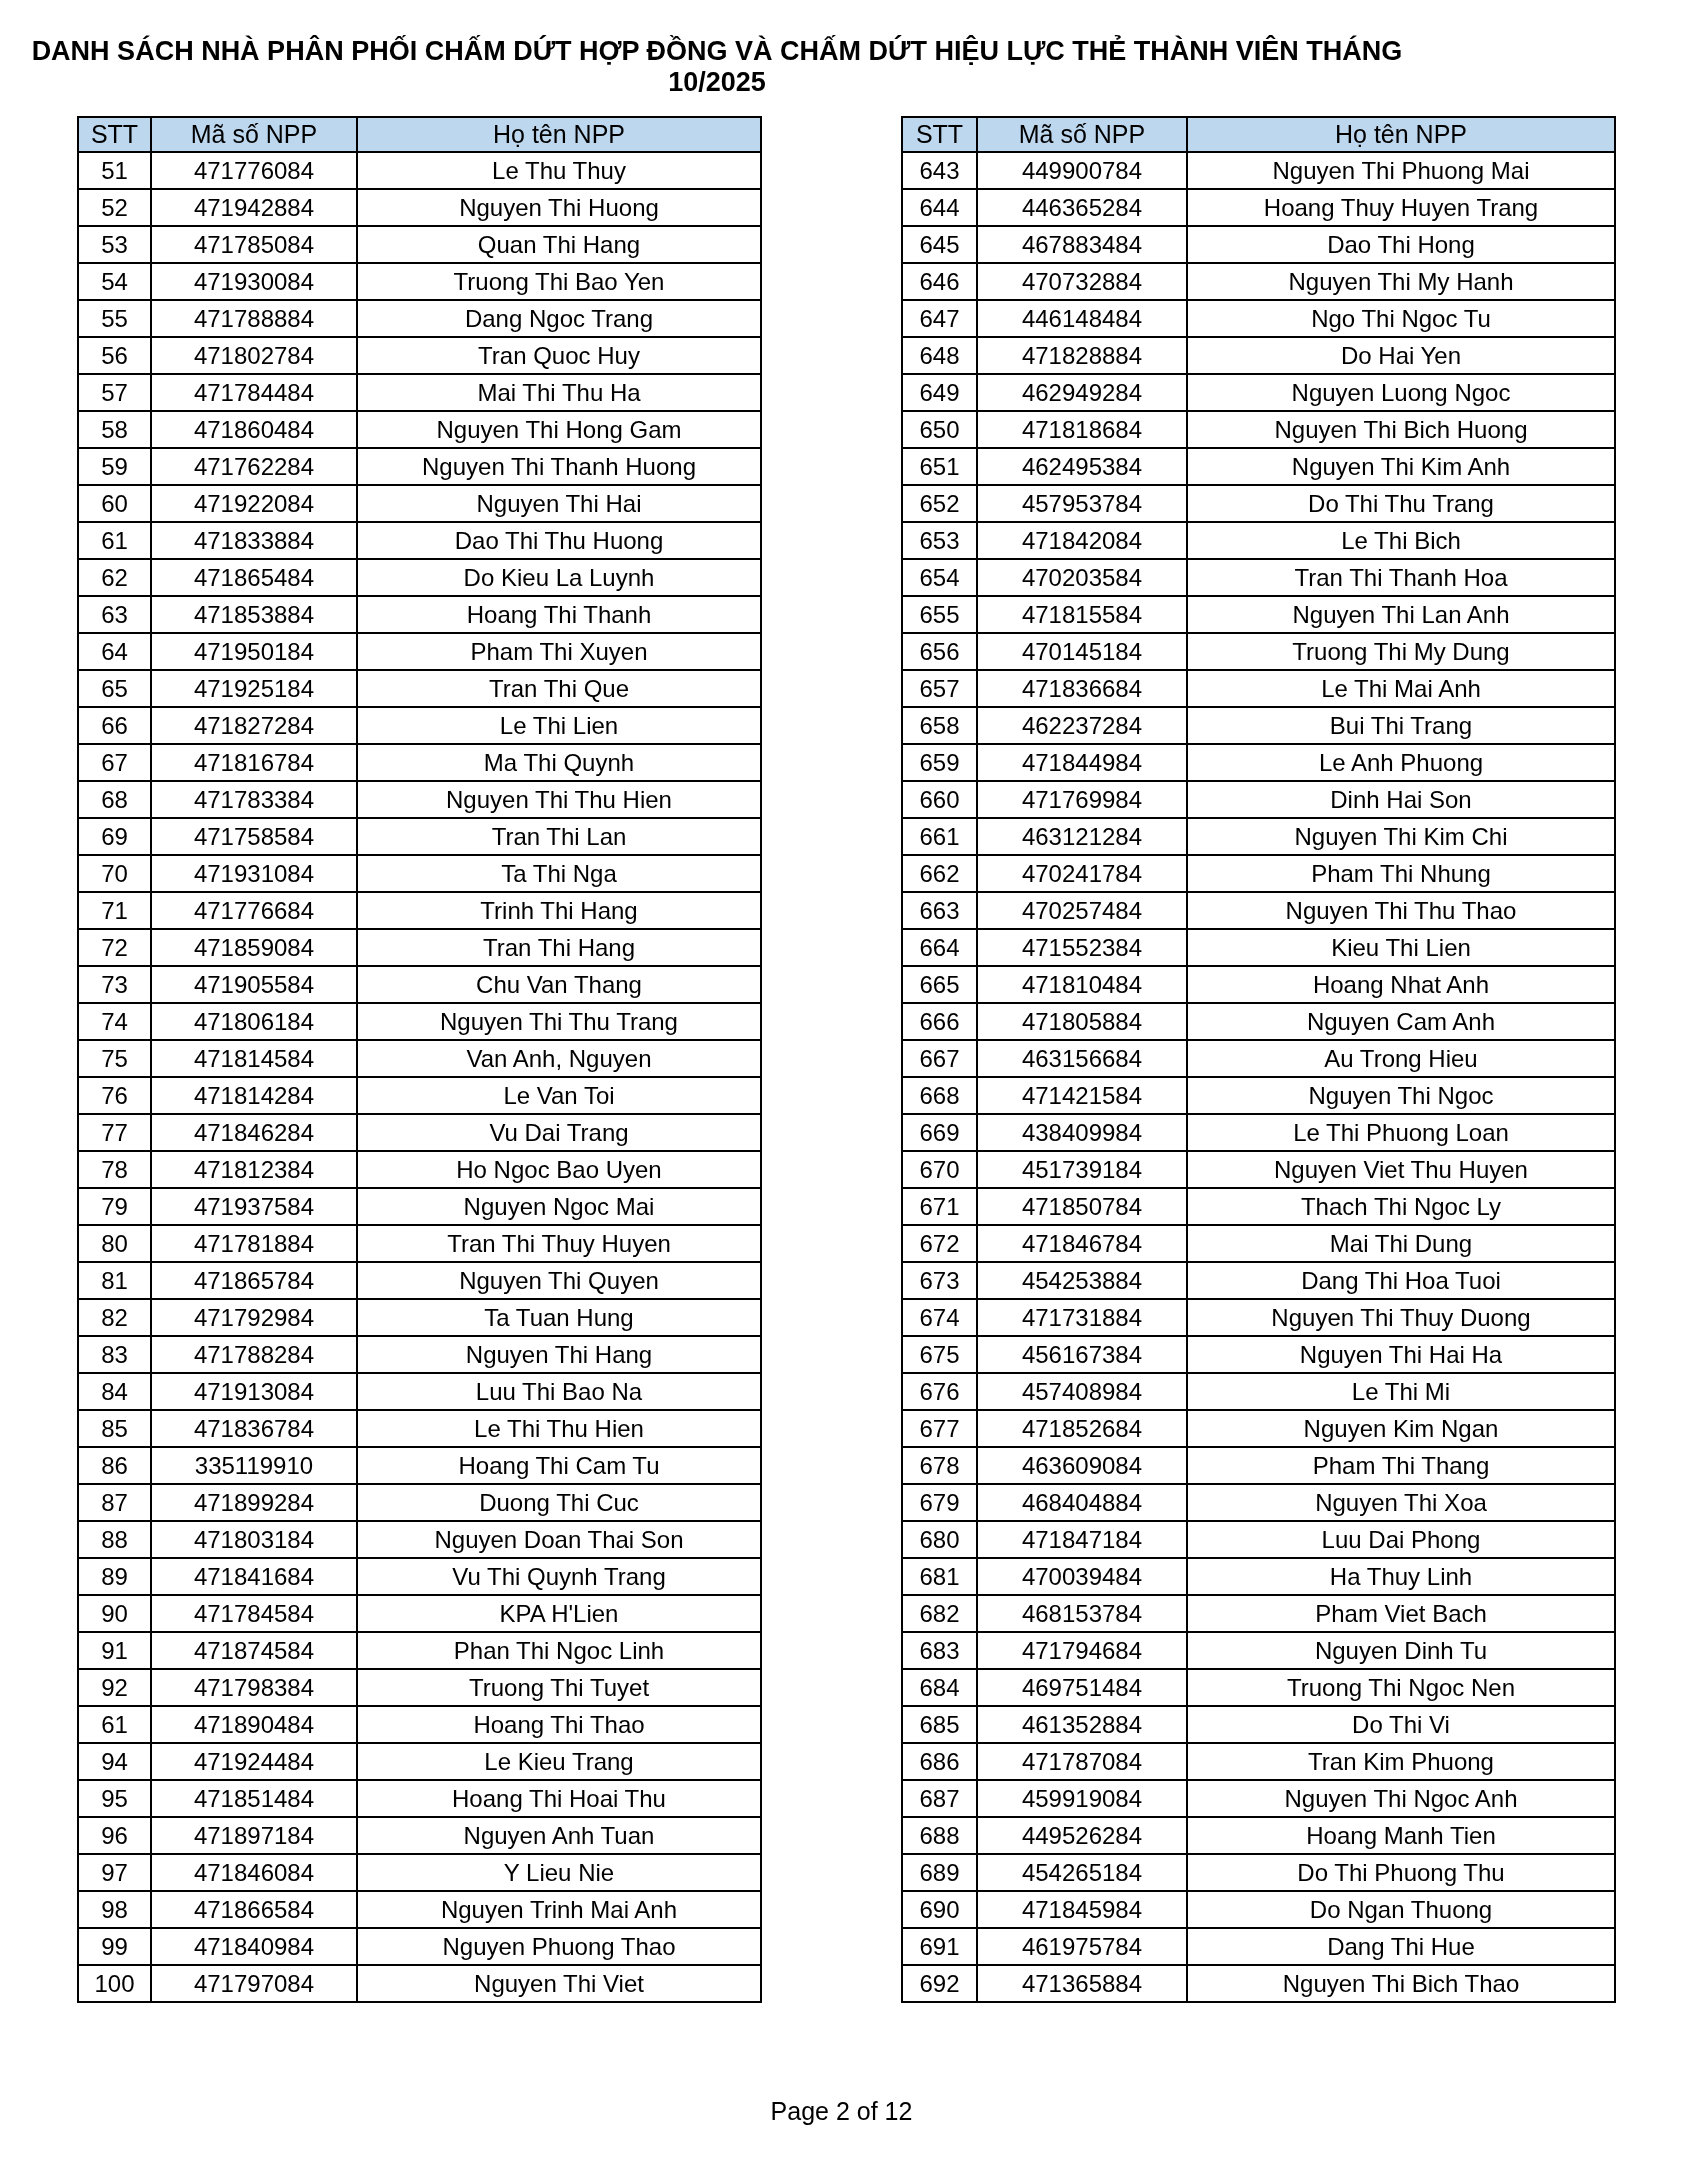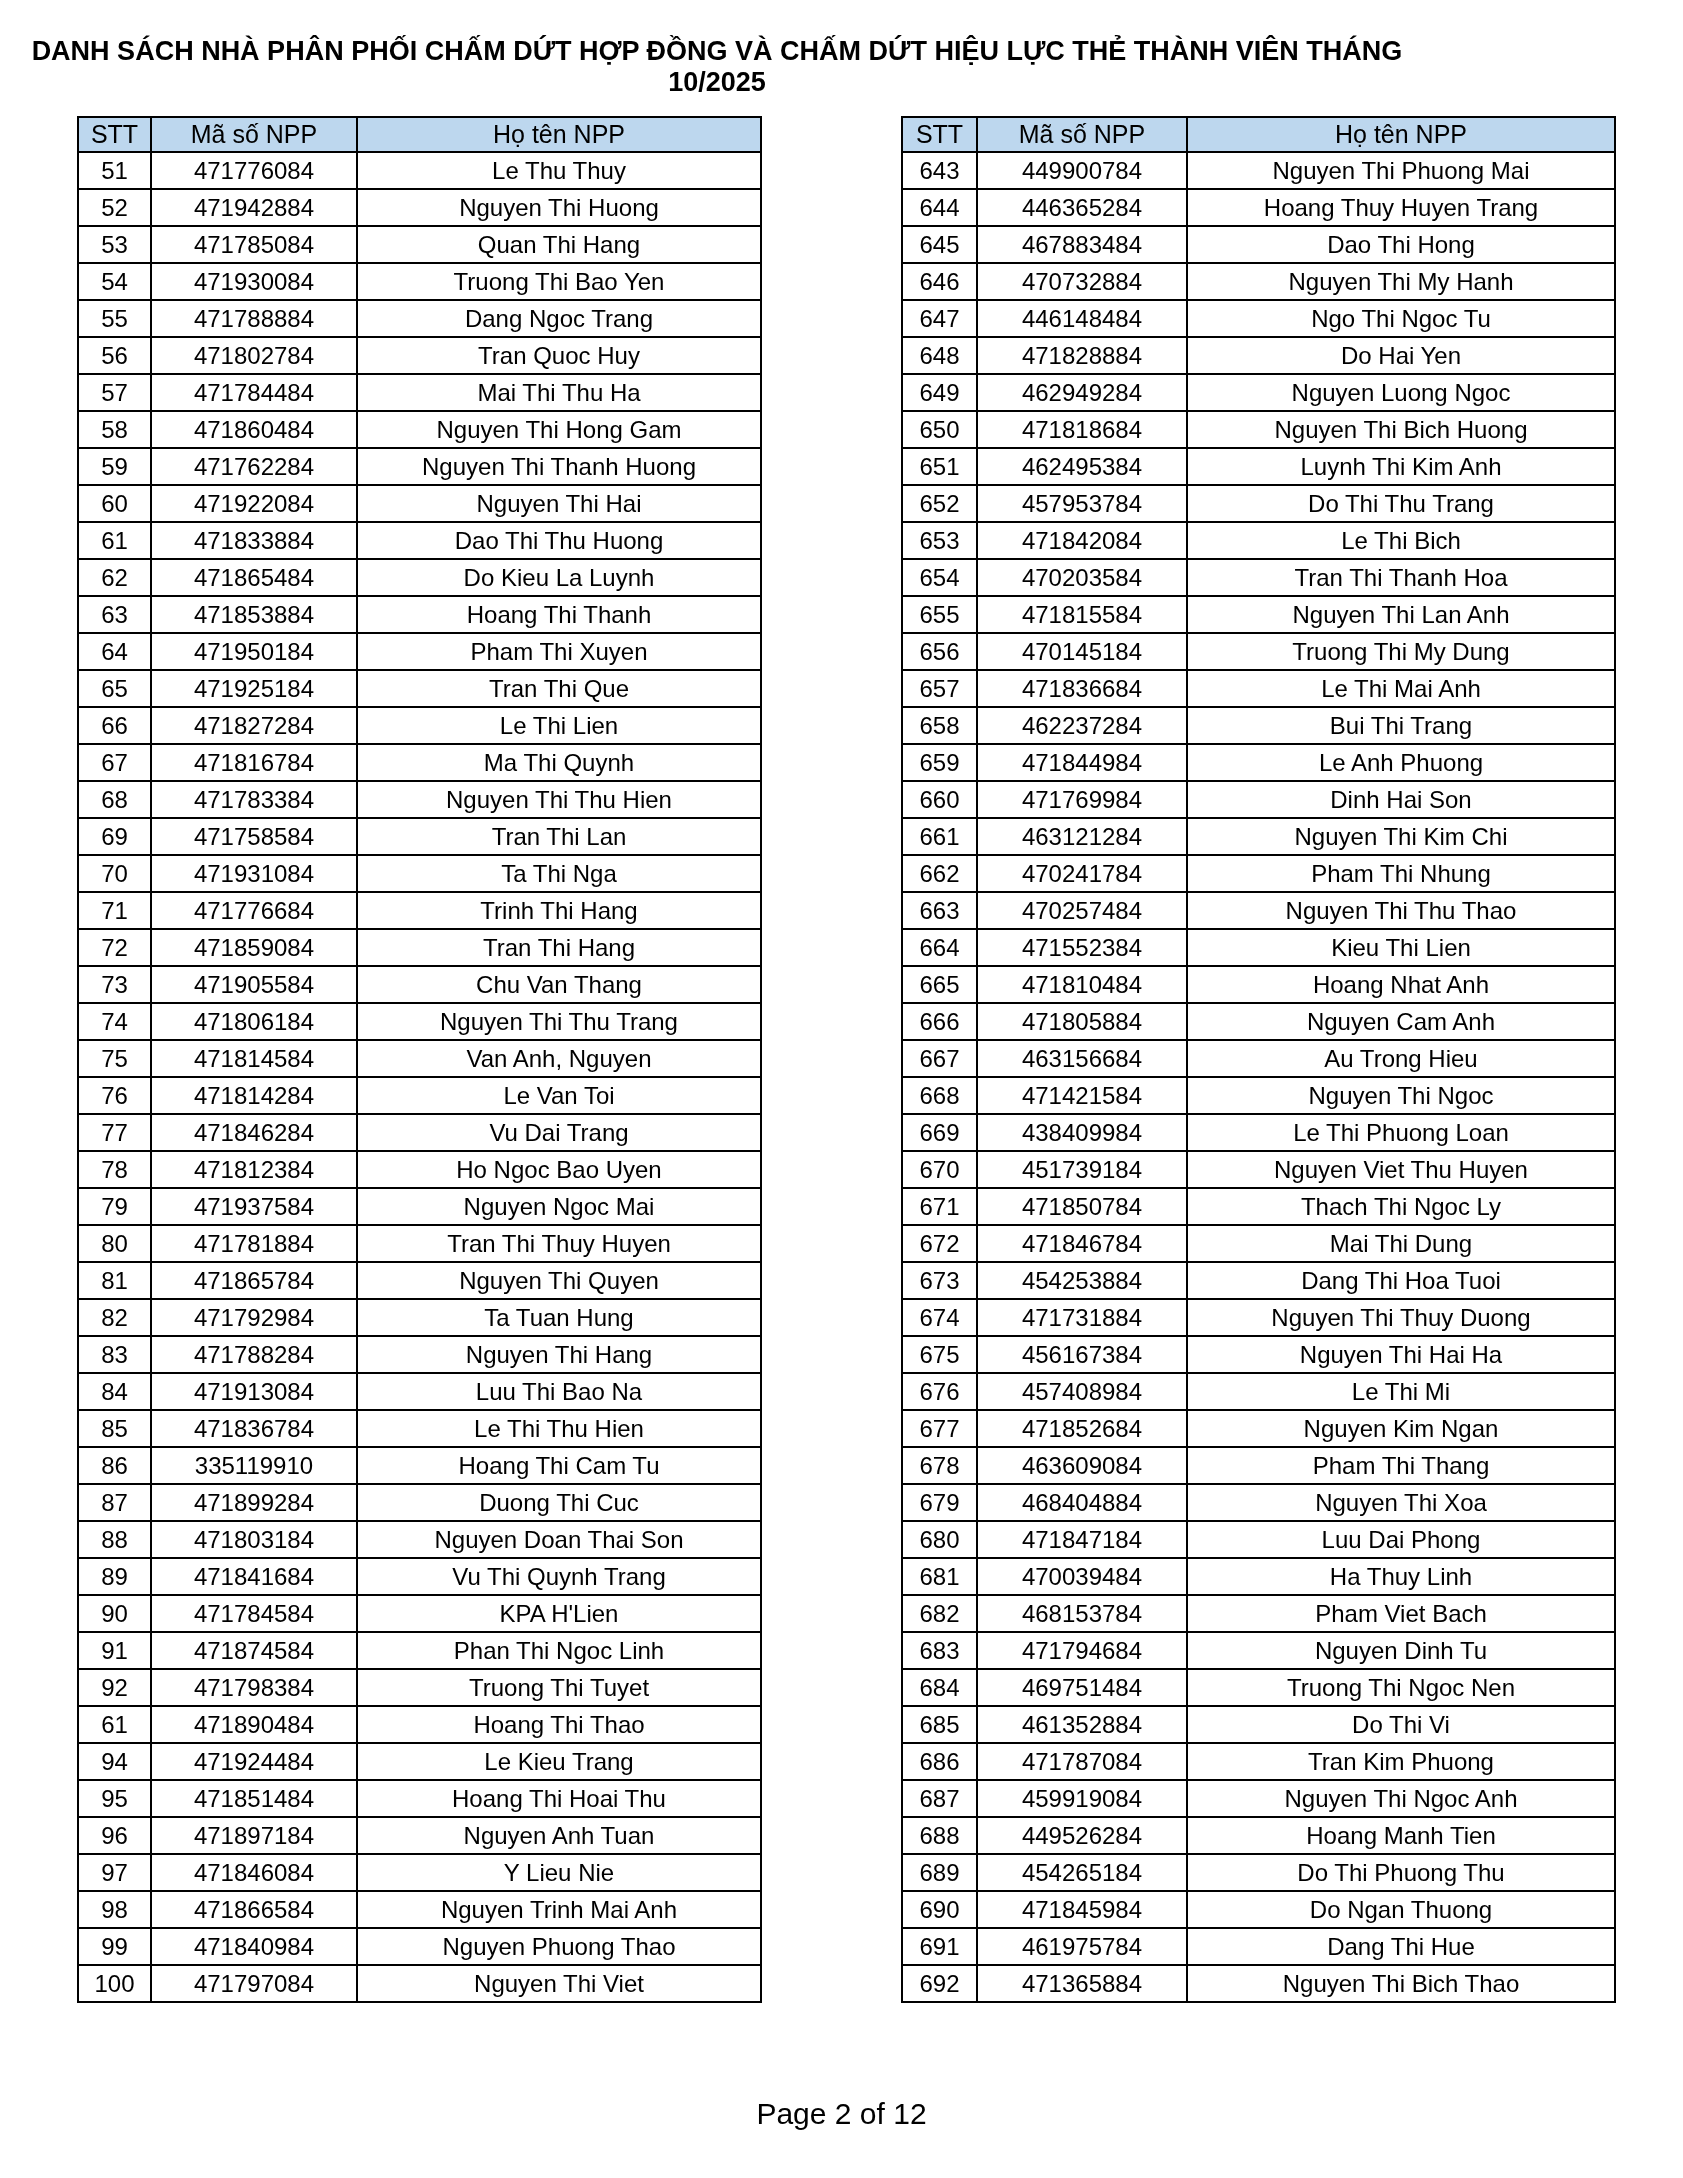--- a/index.html
+++ b/index.html
@@ -53,21 +53,21 @@
     height: 35px;
     font-size: 24px;
     font-weight: normal;
   }
   .footer {
     position: absolute;
     top: 2097px;
     left: 0;
     width: 1683px;
     text-align: center;
-    font-size: 30px;
+    font-size: 25px;
   }
 </style>
 </head>
 <body>
 
 <h1 class="title">DANH SÁCH NHÀ PHÂN PHỐI CHẤM DỨT HỢP ĐỒNG VÀ CHẤM DỨT HIỆU LỰC THẺ THÀNH VIÊN THÁNG 10/2025</h1>
 
 <table class="npp-table left">
   <colgroup>
       <col class="c-stt">
@@ -385,21 +385,21 @@
         <td>Nguyen Luong Ngoc</td>
       </tr>
       <tr>
         <td>650</td>
         <td>471818684</td>
         <td>Nguyen Thi Bich Huong</td>
       </tr>
       <tr>
         <td>651</td>
         <td>462495384</td>
-        <td>Luynh Thi Kim Anh</td>
+        <td>Nguyen Thi Kim Anh</td>
       </tr>
       <tr>
         <td>652</td>
         <td>457953784</td>
         <td>Do Thi Thu Trang</td>
       </tr>
       <tr>
         <td>653</td>
         <td>471842084</td>
         <td>Le Thi Bich</td>

